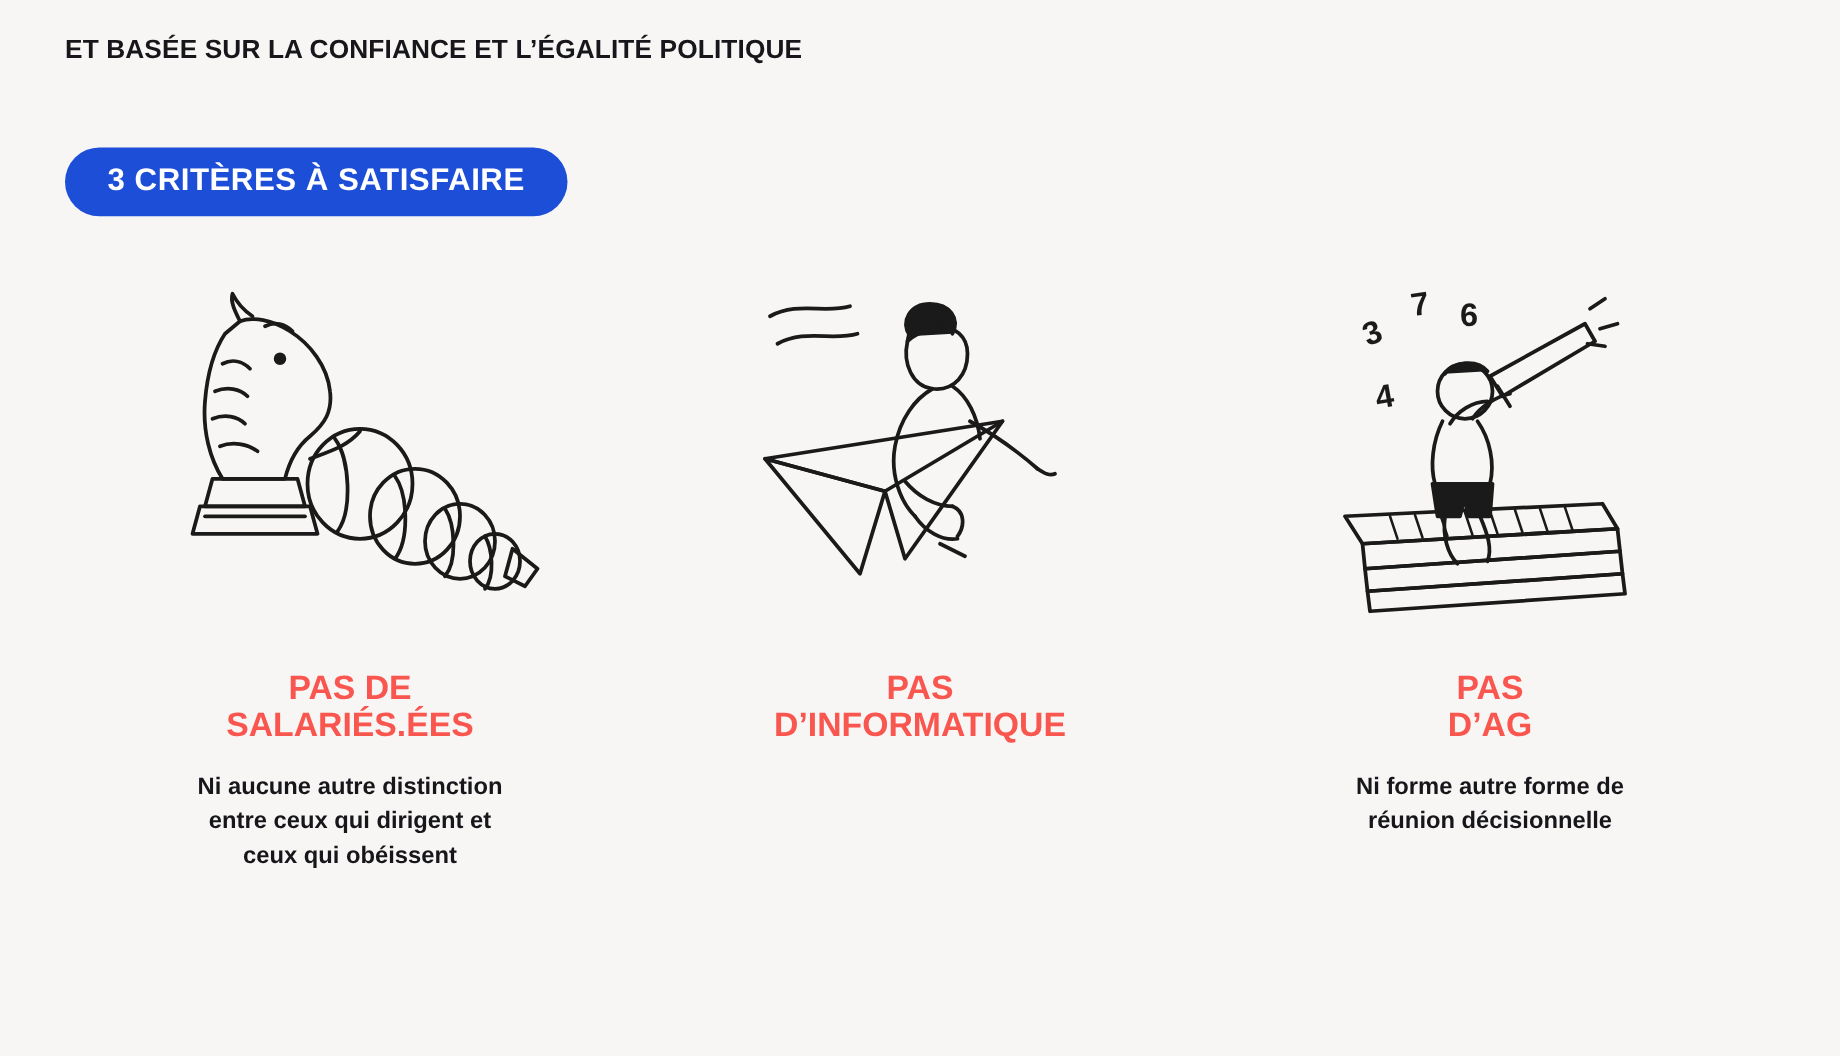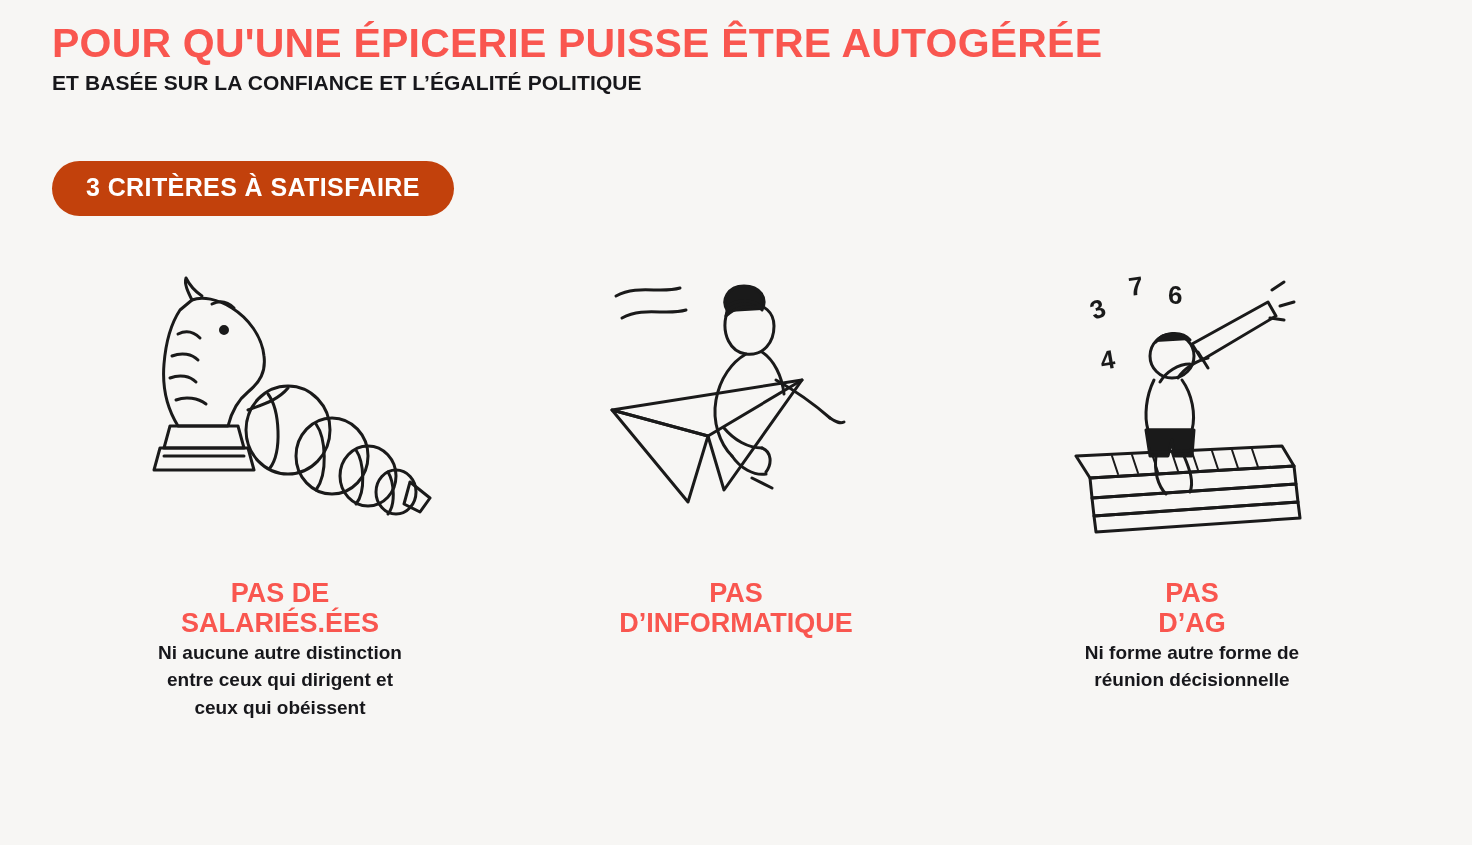--- a/index.html
+++ b/index.html
@@ -45,21 +45,21 @@
     letter-spacing: 0.1px;
     text-transform: uppercase;
   }
 
   
   .badge-row {
     margin-top: 66px;
   }
   .badge {
     display: inline-block;
-    background: #c2410c;
+    background: #1d4ed8;
     color: #ffffff;
     font-size: 25px;
     font-weight: bold;
     letter-spacing: 0.4px;
     padding: 12px 34px 14px 34px;
     border-radius: 32px;
     text-transform: uppercase;
   }
 
   
@@ -92,31 +92,30 @@
     margin-top: 28px;
     text-transform: uppercase;
     white-space: pre-line;
     text-align: center;
   }
   .col-text {
     color: #17171b;
     font-size: 19px;
     font-weight: bold;
     line-height: 1.45;
-    margin-top: 0;
+    margin-top: 20px;
     white-space: pre-line;
   }
 </style>
 </head>
 <body>
 
 <div class="page">
 
   <div class="header">
-    <h1 class="title-main">POUR QU'UNE ÉPICERIE PUISSE ÊTRE AUTOGÉRÉE</h1>
     <h2 class="title-sub">ET BASÉE SUR LA CONFIANCE ET L’ÉGALITÉ POLITIQUE</h2>
   </div>
 
   <div class="badge-row">
     <span class="badge">3 CRITÈRES À SATISFAIRE</span>
   </div>
 
   <div class="columns">
 
     <div class="col">

